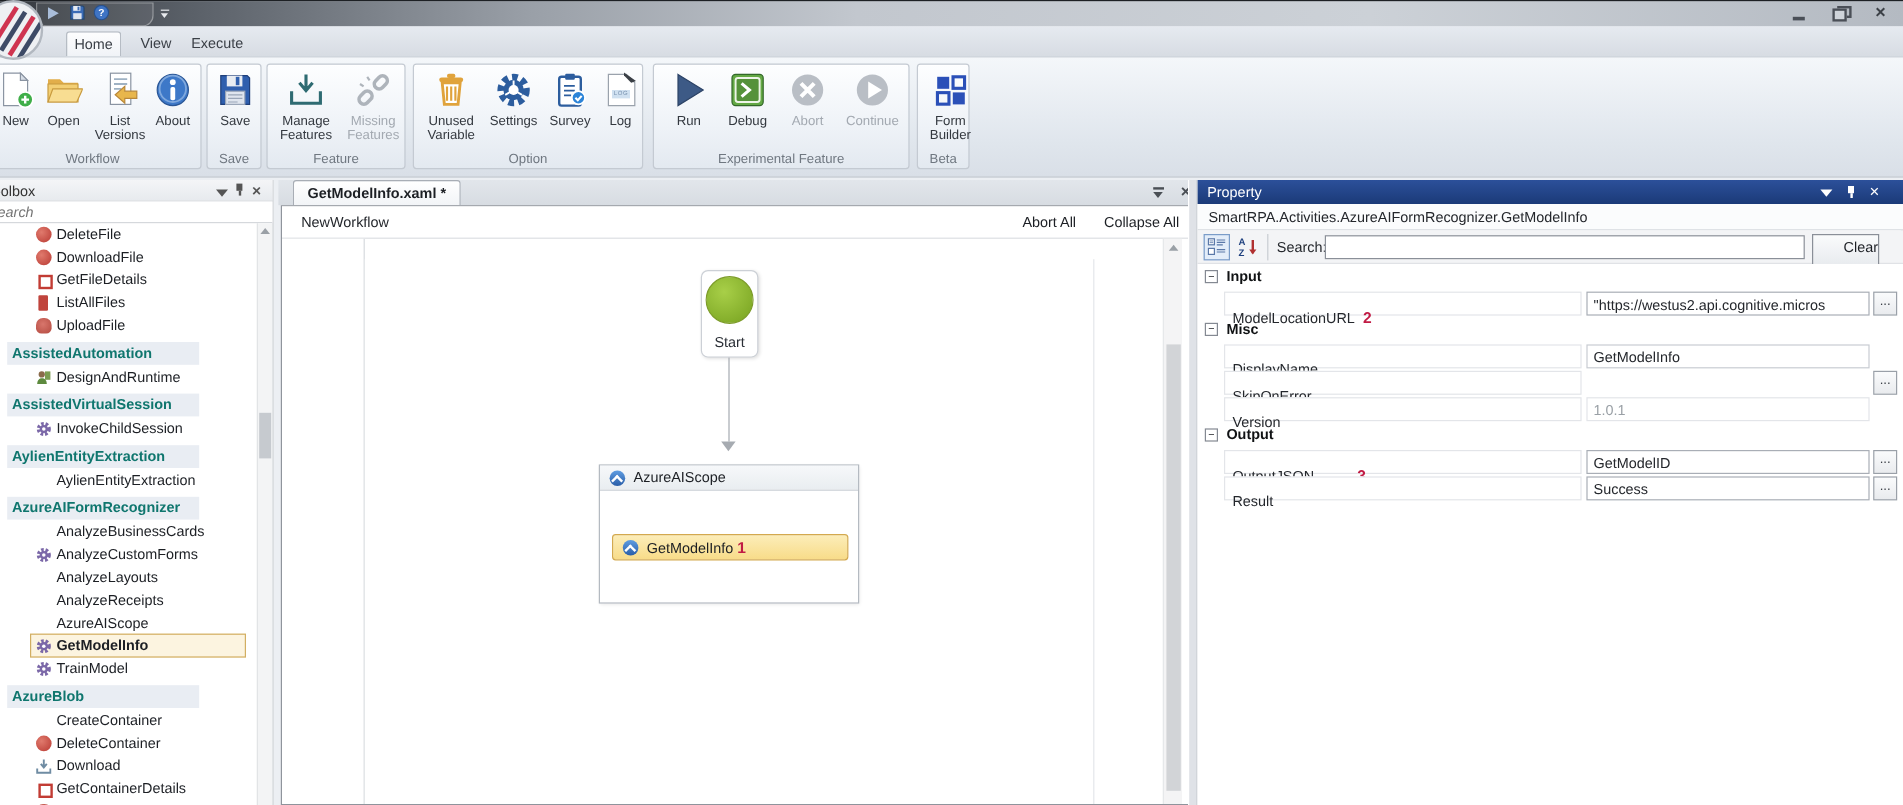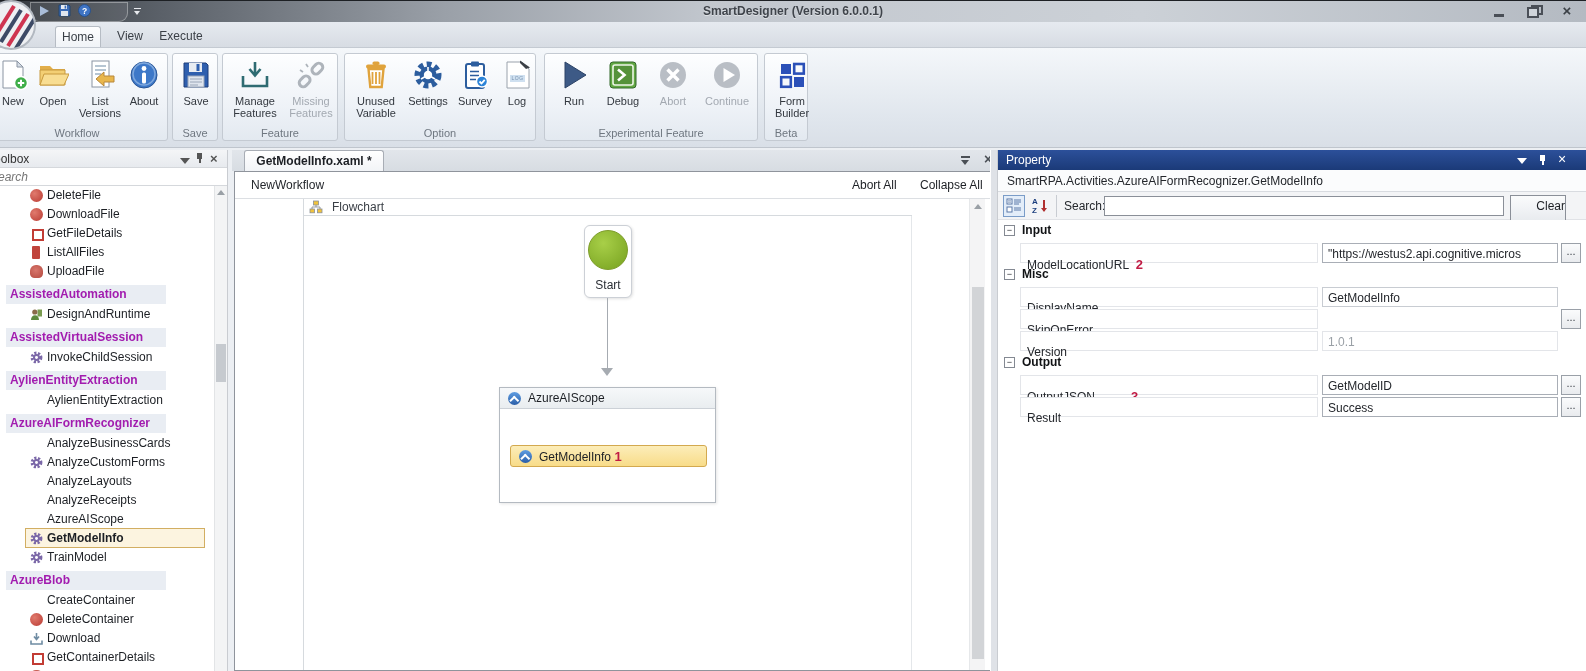--- a/index.html
+++ b/index.html
@@ -43,21 +43,21 @@
   .toolbox{left:-14px;top:150px;width:242px;height:521px;background:#fff;border-right:1px solid #c9ccd1;box-sizing:border-box;overflow:hidden}
   .tb-head{position:absolute;left:0;top:0;width:242px;height:18px;background:linear-gradient(#f4f5f7,#e7eaee);border-bottom:1px solid #d5d8dc;box-sizing:border-box}
   .tb-title{position:absolute;left:2px;top:2px;color:#333}
   .tb-search{position:absolute;left:0;top:18px;width:242px;height:18px;border-bottom:1px solid #d5d8dc;box-sizing:border-box;background:#fff}
   .tb-search input{position:absolute;left:2px;top:1px;width:205px;height:14px;border:none;outline:none;
      font-family:"Liberation Sans",sans-serif;font-size:12px;font-style:italic;color:#555}
   .tb-list{position:absolute;left:0;top:36px;width:228px;height:485px;overflow:hidden}
   .tb-row{position:relative;height:19px}
   .tb-cat{position:relative;height:24px}
   .tb-cat .bg{position:absolute;left:20px;top:4px;width:160px;height:19px;background:#e9edf3}
-  .tb-cat .lbl{position:absolute;left:24px;top:6px;font-weight:bold;color:#a21caf}
+  .tb-cat .lbl{position:absolute;left:24px;top:6px;font-weight:bold;color:#0f766e}
   .tb-ico{position:absolute;left:44px;top:3px;width:13px;height:13px}
   .tb-lbl{position:absolute;left:61px;top:2px;color:#1c1f24;white-space:nowrap}
   .tb-selbox{position:absolute;left:39px;top:-1px;width:180px;height:20px;border:1px solid #d2ae62;background:#fcf4e0;box-sizing:border-box}
   .tb-row.sel .tb-lbl{font-weight:bold}
   .tb-scroll{position:absolute;left:228px;top:36px;width:13px;height:485px;background:#f3f4f5;border-left:1px solid #e2e4e6;box-sizing:border-box}
   .sb-up{position:absolute;left:2px;top:4px;width:0;height:0;border-left:4px solid transparent;border-right:4px solid transparent;border-bottom:5px solid #9aa0a6}
   .tb-thumb{position:absolute;left:1px;top:158px;width:10px;height:38px;background:#c6cacf}
   
   .ico-azure{border-radius:50%;background:linear-gradient(#5f9de2,#2a5ea8);position:relative}
   .ico-azure::after{content:"";position:absolute;left:3.2px;top:4.6px;width:4.5px;height:4.5px;
@@ -144,21 +144,20 @@
      background:linear-gradient(#fafbfc,#e9ebee);text-align:center;line-height:14px;font-size:11px;color:#3a3f46}
   .azglyph{position:absolute;left:2px;top:1px;font-size:8px;font-weight:bold;line-height:8px;color:#1d3f7e}
   .azarrow{position:absolute;left:13px;top:4px;width:1.5px;height:11px;background:#b03030}
   .azarrow::after{content:"";position:absolute;left:-2.5px;top:8px;border-left:3.5px solid transparent;border-right:3.5px solid transparent;border-top:4px solid #b03030}
   .catglyph{position:absolute;left:2px;top:2px;width:16px;height:16px}
 </style>
 </head>
 <body>
 
 <div class="abs titlebar">
-  <div class="abs title-text">SmartDesigner (Version 6.0.0.1)</div>
   <div class="abs qat"></div>
   <div class="abs qat-play"></div>
   <div class="abs qat-ico" style="left:58px">
     <svg viewBox="0 0 13 13">
         <path d="M1 1h10l1 1v10H1z" fill="#3a6bb6" stroke="#24476e"></path>
         <rect x="3" y="1" width="6" height="4" fill="#e8ecf2"></rect>
         <rect x="6.6" y="1.6" width="1.6" height="3" fill="#3a6bb6"></rect>
         <rect x="3" y="7" width="7" height="5" fill="#dfe5ee"></rect>
       </svg>
   </div>
@@ -549,29 +548,20 @@
   <span class="strip-ico" style="left:750px;font-size:14px;line-height:11px">×</span>
 </div>
 
 <div class="abs doc-frame">
   <div class="crumb-row">
     <span class="crumb">NewWorkflow</span>
     <span class="link-plain" style="left:617px">Abort All</span>
     <span class="link-plain" style="left:685px">Collapse All</span>
   </div>
   <div class="fc-leftcol"></div>
-  <div class="fc-head">
-    <svg viewBox="0 0 14 14">
-        <rect x="4.5" y="1" width="5" height="4" fill="#f0c33c" stroke="#8a8f96" stroke-width="0.8"></rect>
-        <path d="M7 5v2M3 9V7h8v2" stroke="#8a8f96" fill="none" stroke-width="0.9"></path>
-        <rect x="1" y="9" width="4.5" height="3.8" fill="#f0c33c" stroke="#8a8f96" stroke-width="0.8"></rect>
-        <rect x="8.5" y="9" width="4.5" height="3.8" fill="#f0c33c" stroke="#8a8f96" stroke-width="0.8"></rect>
-      </svg>
-    <span class="lbl">Flowchart</span>
-  </div>
   <div class="fc-sheet">
     <div class="start-node">
       <span class="start-circle"></span>
       <span class="start-lbl">Start</span>
     </div>
     <div class="conn"></div>
     <div class="conn-arrow"></div>
     <div class="scope">
       <div class="scope-head">
         <span class="ico-azure"></span>

